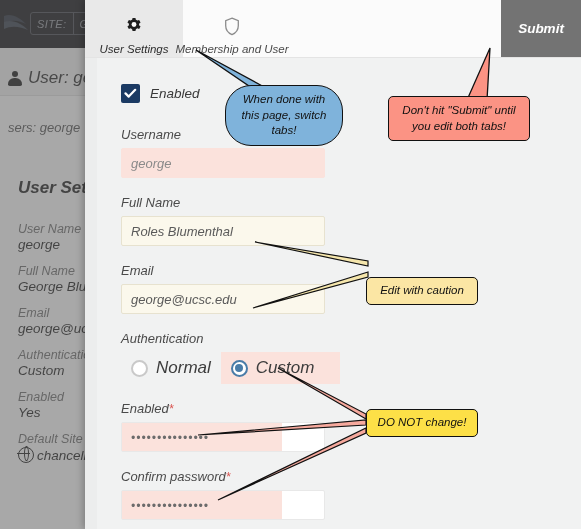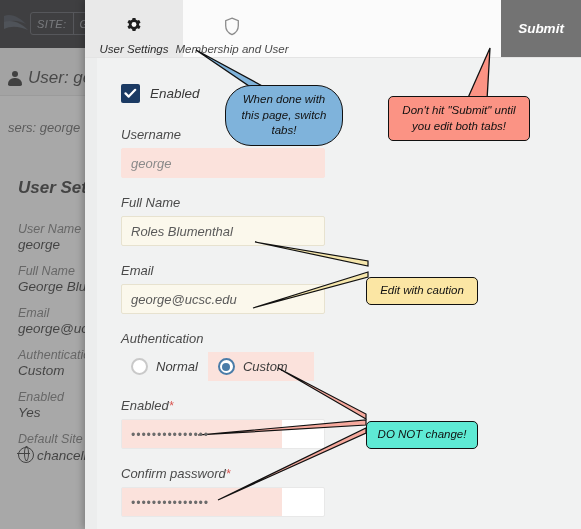--- a/index.html
+++ b/index.html
@@ -171,33 +171,33 @@
   .radio-opt.sel { background: #fbe2dc; padding-right: 26px; }
   .radio {
     width: 17px; height: 17px; border-radius: 50%;
     border: 2px solid #c9c9c9; background: #ffffff; flex: 0 0 auto;
     display: flex; align-items: center; justify-content: center;
   }
   .radio.on { border-color: #4a7ca8; }
   .radio.on::after {
     content: ""; width: 8px; height: 8px; border-radius: 50%; background: #4a7ca8;
   }
-  .radio-label { font-size: 13px; color: #3d3d3d; }
+  .radio-label { font-size: 17px; color: #3d3d3d; }
 
   
   #annot-svg { position: absolute; inset: 0; width: 581px; height: 529px; pointer-events: none; }
   .callout {
     position: absolute; border: 1.4px solid #111;
     border-radius: 5px; font-size: 11.5px; color: #111;
     text-align: center; line-height: 1.35; padding: 6px 7px;
   }
   #callout-tabs { left: 225px; top: 85px; width: 118px; background: #7fb3db; border-radius: 26px; }
   #callout-submit { left: 388px; top: 96px; width: 142px; background: #fb9384; }
   #callout-edit { left: 366px; top: 253px; width: 112px; background: #fbe6a4; padding: 5px 6px; margin-top: 24px; }
-  #callout-pw { left: 366px; top: 421px; width: 112px; background: #5eead4; padding: 5px 6px; }
+  #callout-pw { left: 366px; top: 409px; width: 112px; background: #fde047; padding: 5px 6px; }
 </style>
 </head>
 <body>
 
 <div id="root">
 
   <div id="bg-page">
 
     <div id="bg-topbar">
       <div id="bg-logo">

